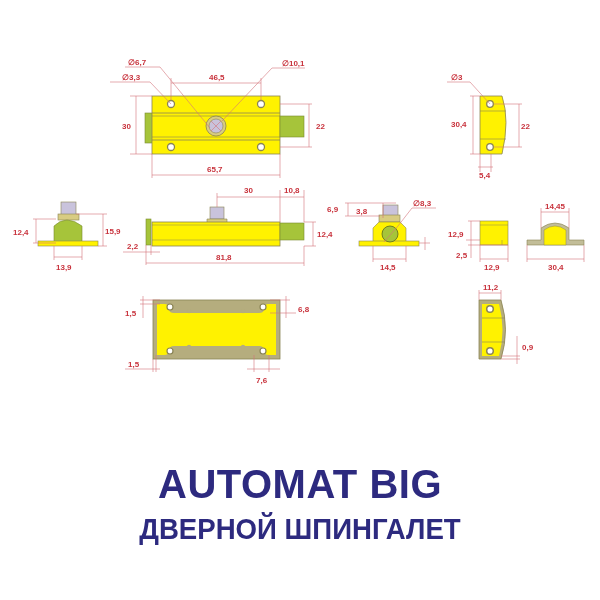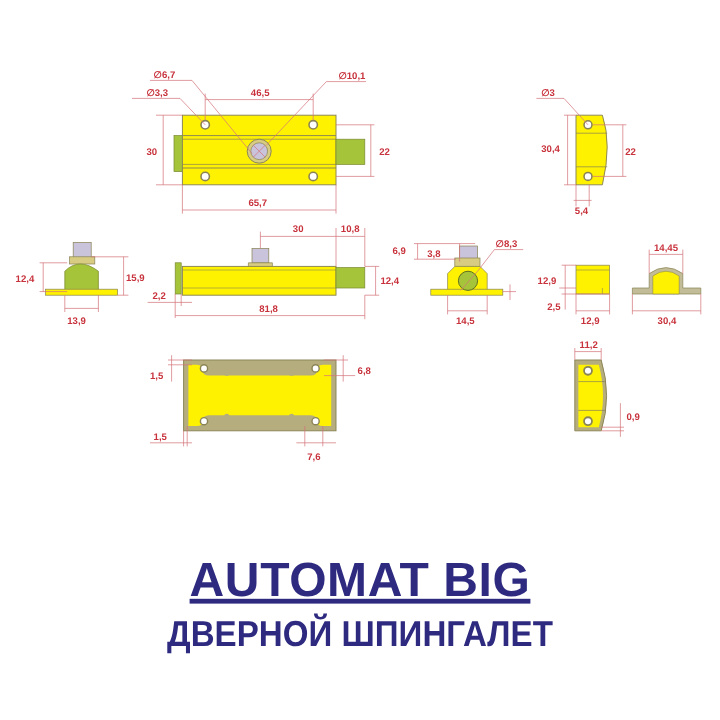--- a/index.html
+++ b/index.html
@@ -1,21 +1,21 @@
 <!DOCTYPE html>
 <html><head>
 <meta charset="utf-8">
 <style>
   html, body { margin:0; padding:0; background:#ffffff; }
   body { width:600px; height:600px; position:relative; overflow:hidden; font-family:"Liberation Sans", sans-serif; }
   #drawing { position:absolute; left:0; top:0; }
   .dim { font-family:"Liberation Sans", sans-serif; font-size:8px; font-weight:bold; fill:#c8323c; }
   .ln { stroke:#d4737a; stroke-width:0.6; fill:none; }
   .title { position:absolute; left:0; width:600px; text-align:center; color:#2d2a7f; font-family:"Liberation Sans", sans-serif; font-weight:bold; }
-  #title-main { top:462px; font-size:40px; letter-spacing:0.5px;text-decoration:underline; }
+  #title-main { top:462px; font-size:40px; letter-spacing:0.5px; }
   #title-sub { top:512px; font-size:30px; transform:scaleX(0.92); }
 </style>
 </head>
 <body>
 
 <svg id="drawing" width="600" height="600" viewBox="0 0 600 600" xmlns="http://www.w3.org/2000/svg">
 
   <g>
     <rect x="145" y="113" width="8" height="30" fill="#a6c43a" stroke="#7a8a30" stroke-width="0.6"></rect>
     <rect x="152" y="96" width="128" height="58" fill="#fff200" stroke="#8a8455" stroke-width="0.8"></rect>

